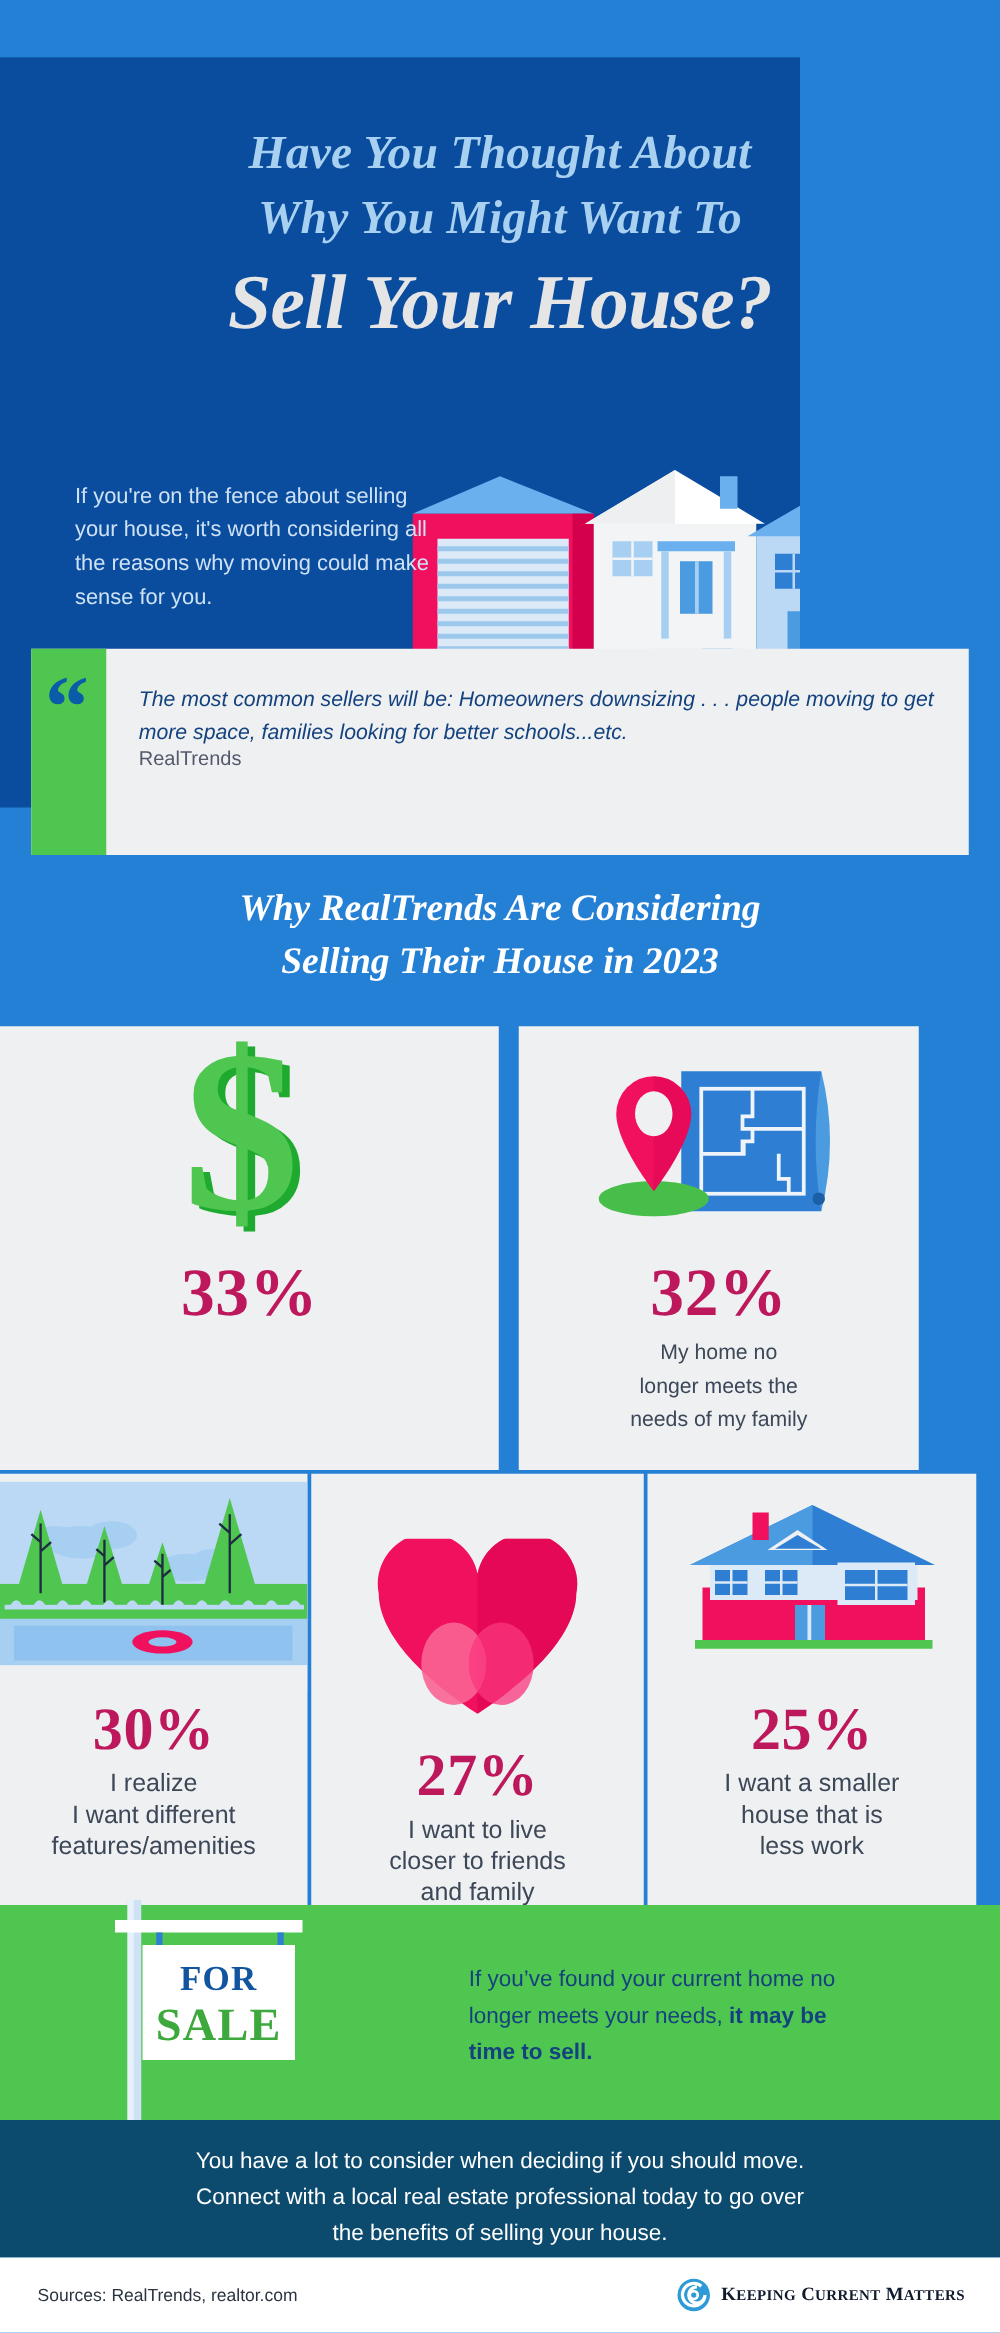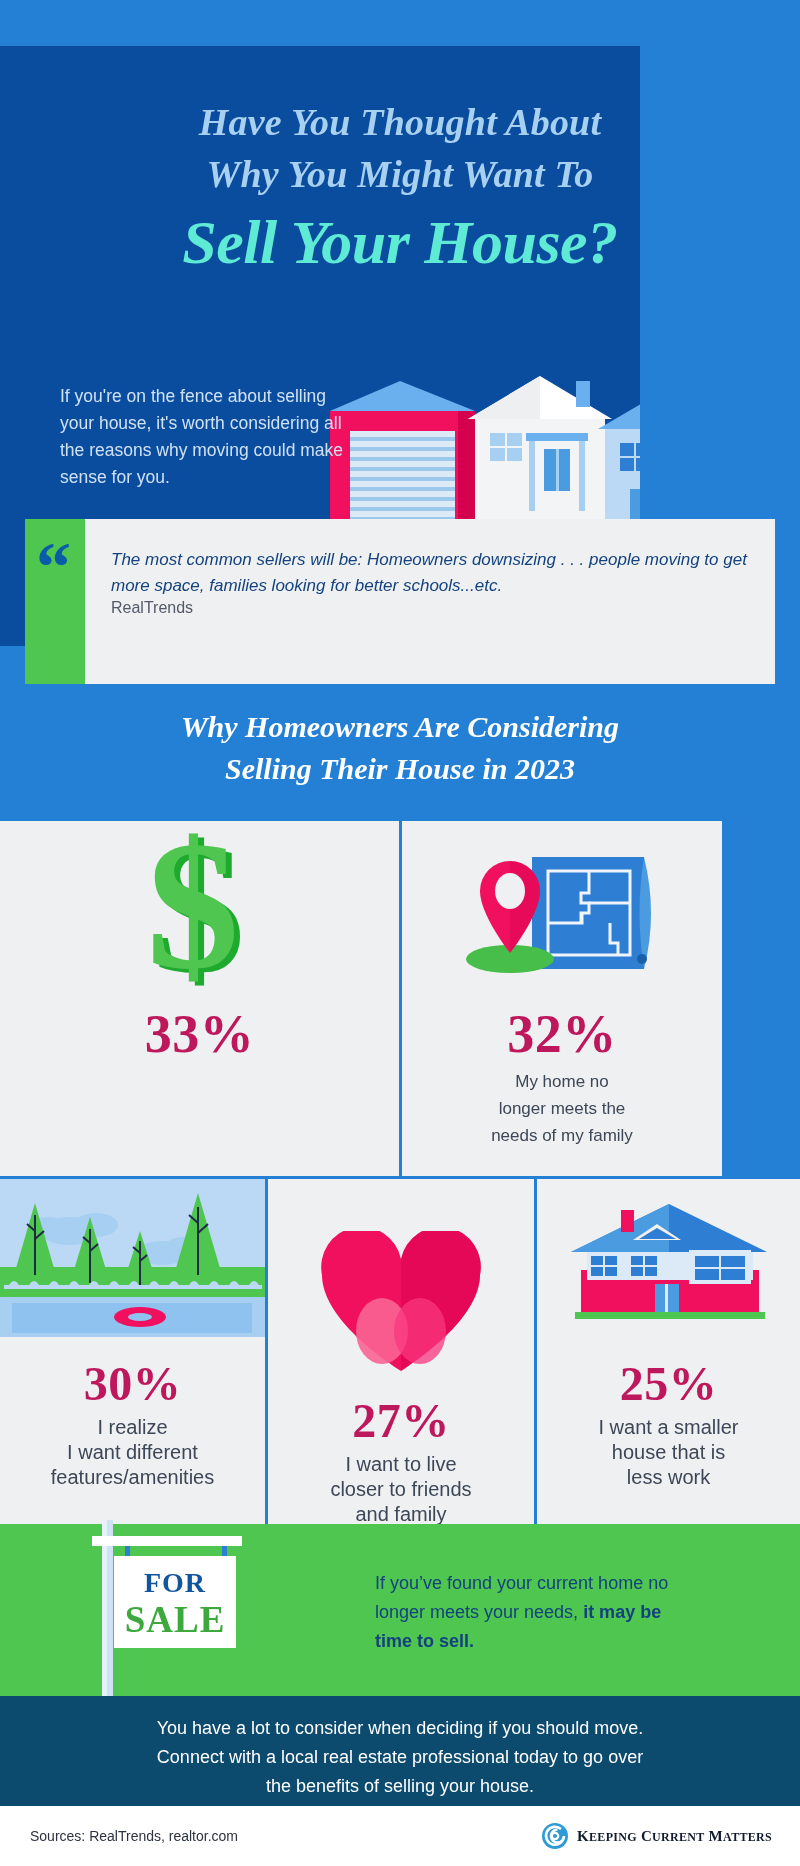--- a/index.html
+++ b/index.html
@@ -28,21 +28,21 @@
   }
   .t-line {
     font-family:"Liberation Serif", serif;
     font-style:italic; font-weight:700;
     color:#A8D0F0;
     font-size:38px; line-height:52px; letter-spacing:0.2px;
   }
   .t-green {
     font-family:"Liberation Serif", serif;
     font-style:italic; font-weight:700;
-    color:#5eead4;
+    color:#e5e5e5;
     font-size:62px; line-height:76px; letter-spacing:-0.5px;
     margin-top:4px;
   }
 
   .intro {
     position:absolute; left:60px; top:337px; width:300px; z-index:6;
     color:#CFE2F5; font-size:17.5px; line-height:27px;
   }
 
   
@@ -84,22 +84,22 @@
   
   .grid { position:absolute; left:0; top:821px; width:800px; }
   .row { display:flex; width:800px; background:#2480D5; }
   .row-top { height:355px; }
   .row-bot { height:348px; }
   .cell {
     background:#EFF0F2; display:flex; flex-direction:column;
     align-items:center; position:relative;
   }
   .r1c1 { width:399px; }
-  .r1c2 { width:320px; margin-left:3px; }
-  .r2c1 { width:265px; }
+  .r1c2 { width:320px; margin-left:16px; }
+  .r2c1 { width:246px; }
   .r2c2 { width:266px; margin-left:3px;justify-content:flex-end; }
   .r2c3 { width:263px; margin-left:3px; }
   .icon-zone {
     height:185px; width:100%; display:flex;
     align-items:center; justify-content:center; overflow:hidden;
   }
   .icon-zone-sm { height:180px; }
   .pct {
     font-family:"Liberation Serif", serif; font-weight:700;
     color:#be185d; font-size:54px; line-height:56px; letter-spacing:0.5px;
@@ -226,21 +226,21 @@
     <div class="quote-bar">
       <span class="quote-mark">“</span>
     </div>
     <div class="quote-body">
       <div class="quote-text">The most common sellers will be: Homeowners downsizing . . . people moving to get more space, families looking for better schools...etc.</div>
       <div class="quote-src">RealTrends</div>
     </div>
   </div>
 
   <div class="sec-band">
-    <div class="sec-head">Why Homeowners Are Considering</div>
+    <div class="sec-head">Why RealTrends Are Considering</div>
     <div class="sec-head" style="padding-top:0">Selling Their House in 2023</div>
   </div>
 
   <div class="grid">
 
     <div class="row row-top">
 
       <div class="cell r1c1">
         <div class="icon-zone">
           <svg width="130" height="165" viewBox="0 0 130 165">

